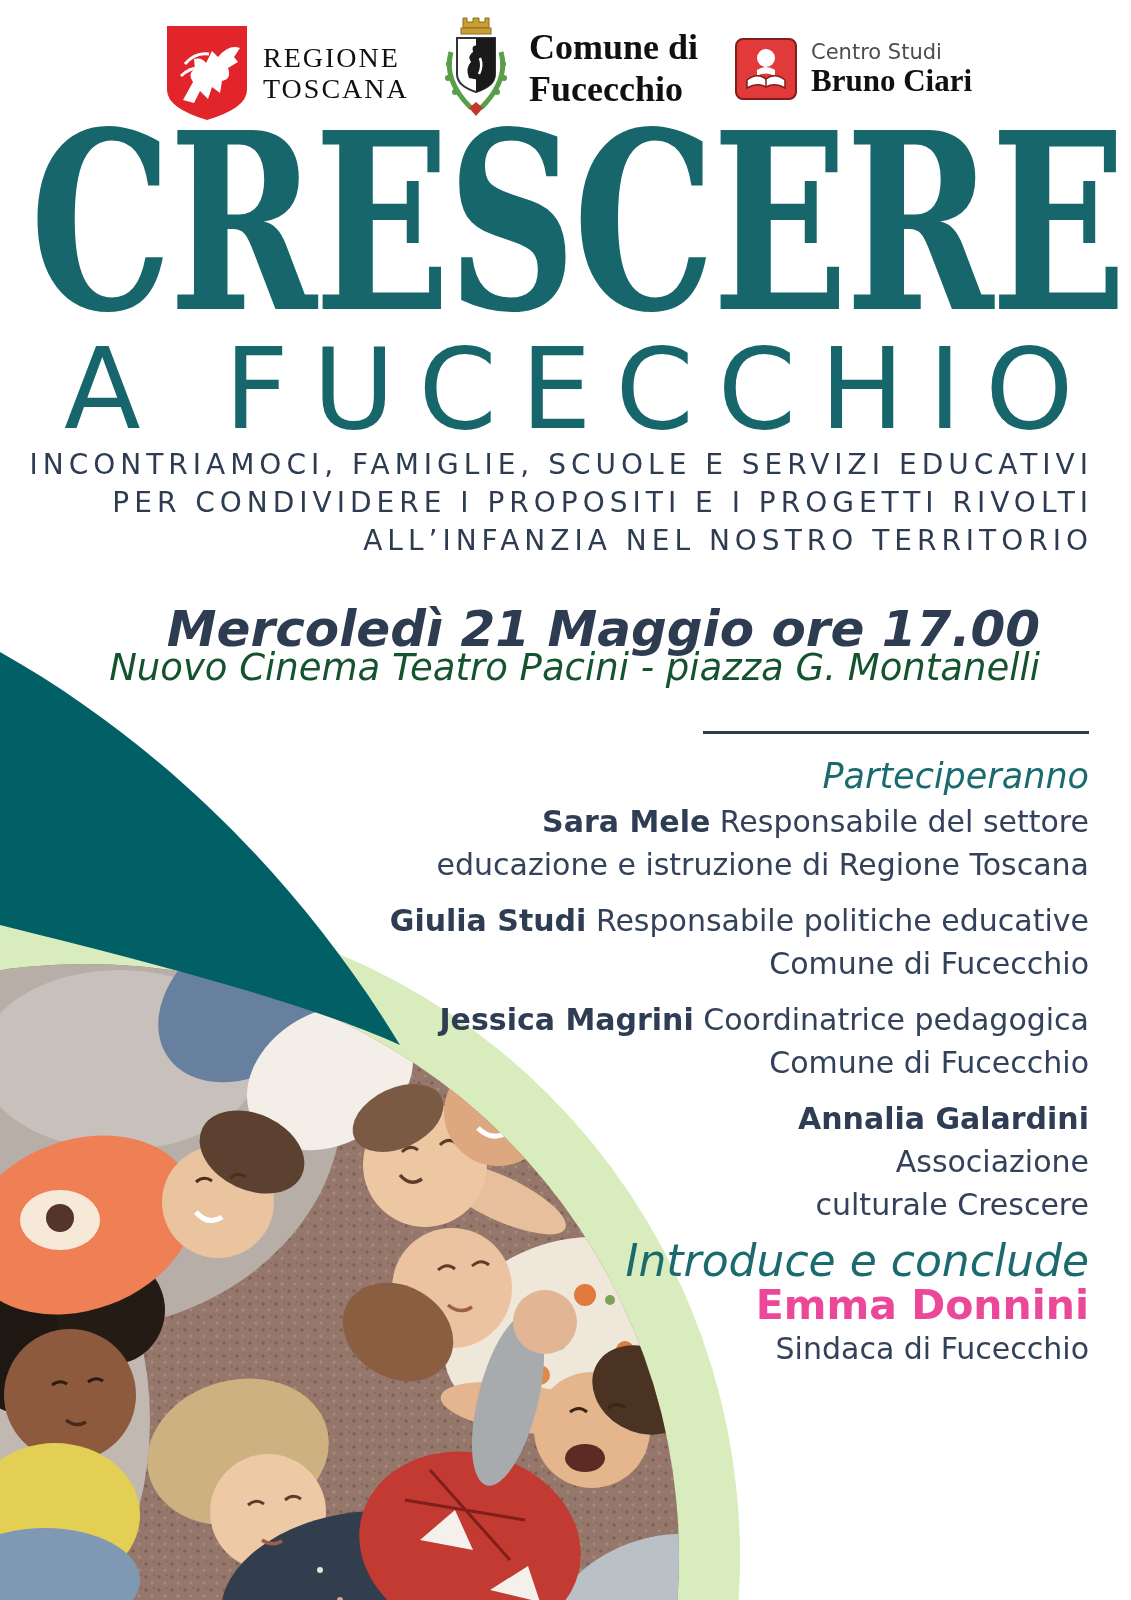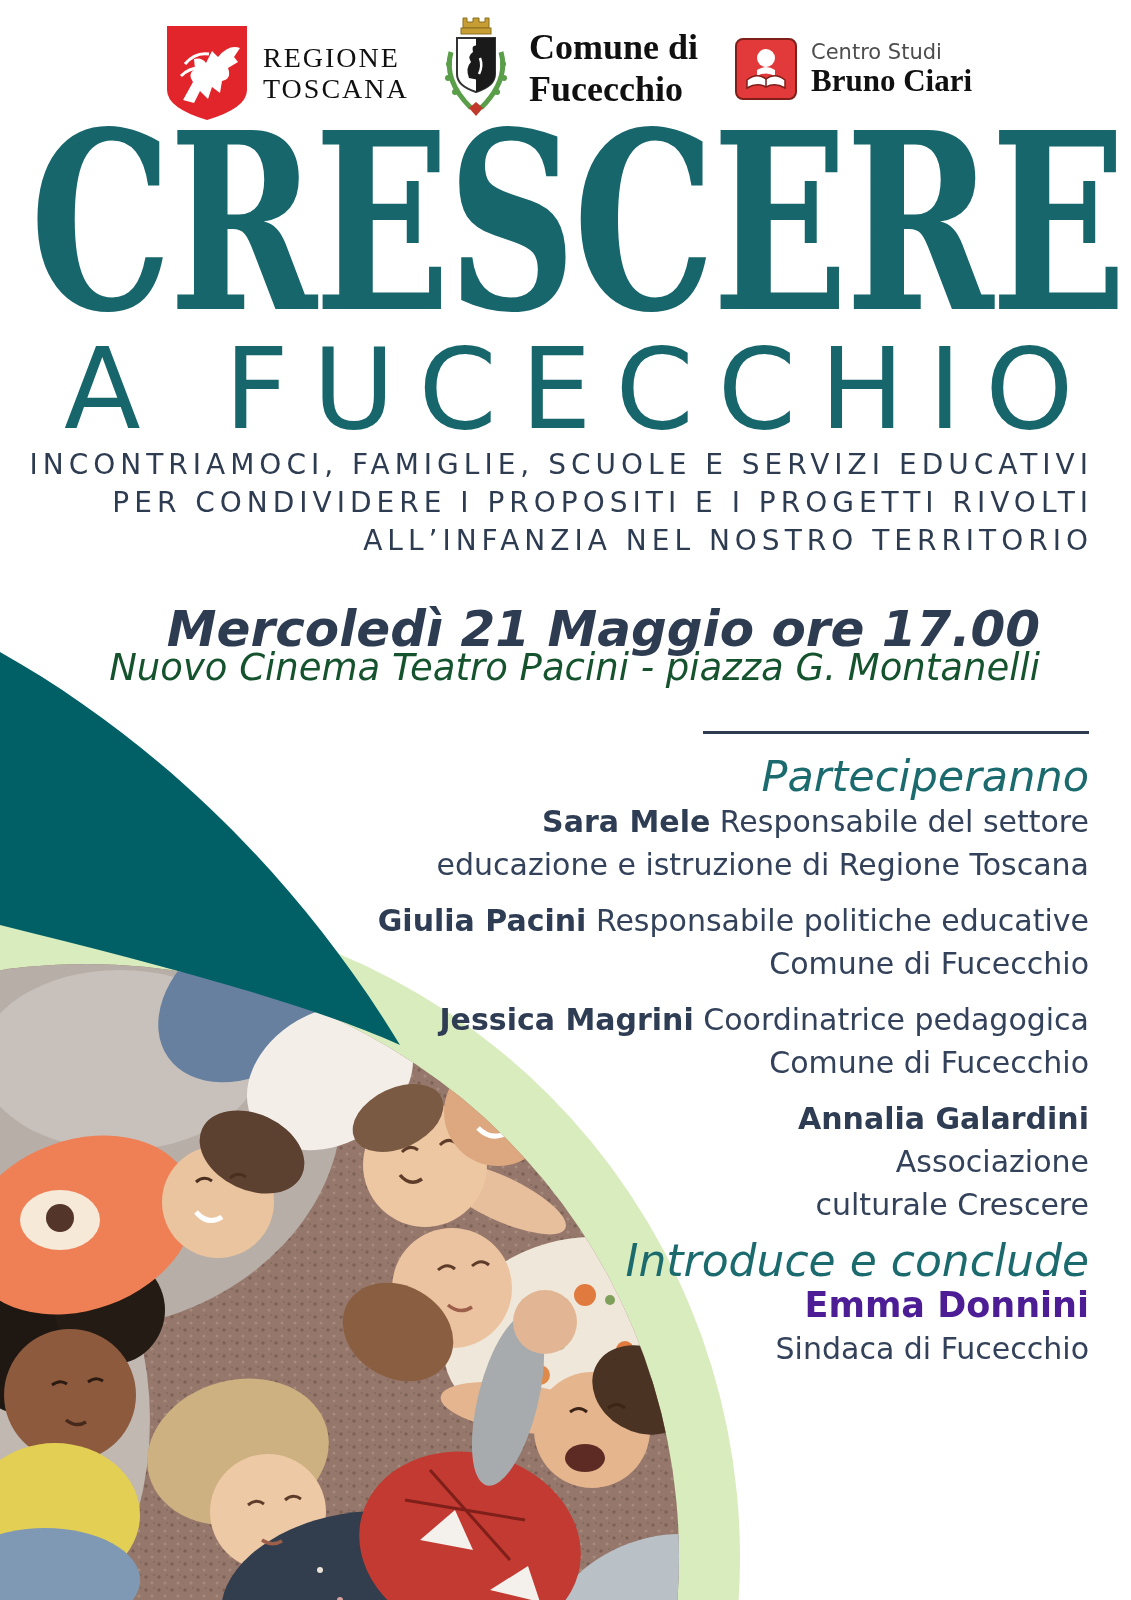--- a/index.html
+++ b/index.html
@@ -39,35 +39,35 @@
     font-size:50px;line-height:58px;font-weight:bold;font-style:italic;
     color:#2e3c52;white-space:nowrap;margin-top:18px;
   }
   .event-venue{
     right:91px;top:644px;z-index:2;text-align:right;
     font-size:37px;line-height:48px;font-style:italic;
     color:#14532d;white-space:nowrap;
   }
   .divider{right:42px;top:731px;width:386px;height:3px;background:#2e3c52;z-index:2;}
   .section-label{
-    right:42px;top:752px;z-index:2;font-size:43px;line-height:48px;
+    right:42px;top:752px;z-index:2;font-size:35px;line-height:48px;
     font-style:italic;color:#1b6b6e;font-weight:500;
   }
   
   .people{
     right:42px;top:800px;width:780px;z-index:2;text-align:right;
     font-size:30px;line-height:43px;color:#33425a;
   }
   .entry{margin-bottom:13px;}
   .b{font-weight:bold;color:#2e3d53;}
   .closing-label{
     margin-top:8px;font-size:44px;line-height:44px;font-style:italic;
     color:#1b6b6e;font-weight:500;
   }
-  .closing-name{font-size:35px;line-height:44px;font-weight:bold;color:#4c1d95;}
+  .closing-name{font-size:41px;line-height:44px;font-weight:bold;color:#ec4899;}
   .closing-role{font-size:30px;line-height:44px;color:#33425a;}
   
   .deco{left:0;top:0;z-index:0;}
 </style>
 </head>
 <body>
 
 <div class="poster">
 
   <svg class="abs deco" width="1131" height="1600" viewBox="0 0 1131 1600" aria-hidden="true">
@@ -240,21 +240,21 @@
   <div class="abs section-label">Parteciperanno</div>
 
   <div class="abs people">
 
     <div class="entry">
       <div><span class="b">Sara Mele</span><span> Responsabile del settore</span></div>
       <div>educazione e istruzione di Regione Toscana</div>
     </div>
 
     <div class="entry">
-      <div><span class="b">Giulia Pacini</span><span> Responsabile politiche educative</span></div>
+      <div><span class="b">Giulia Studi</span><span> Responsabile politiche educative</span></div>
       <div>Comune di Fucecchio</div>
     </div>
 
     <div class="entry">
       <div><span class="b">Jessica Magrini</span><span> Coordinatrice pedagogica</span></div>
       <div>Comune di Fucecchio</div>
     </div>
 
 
 

